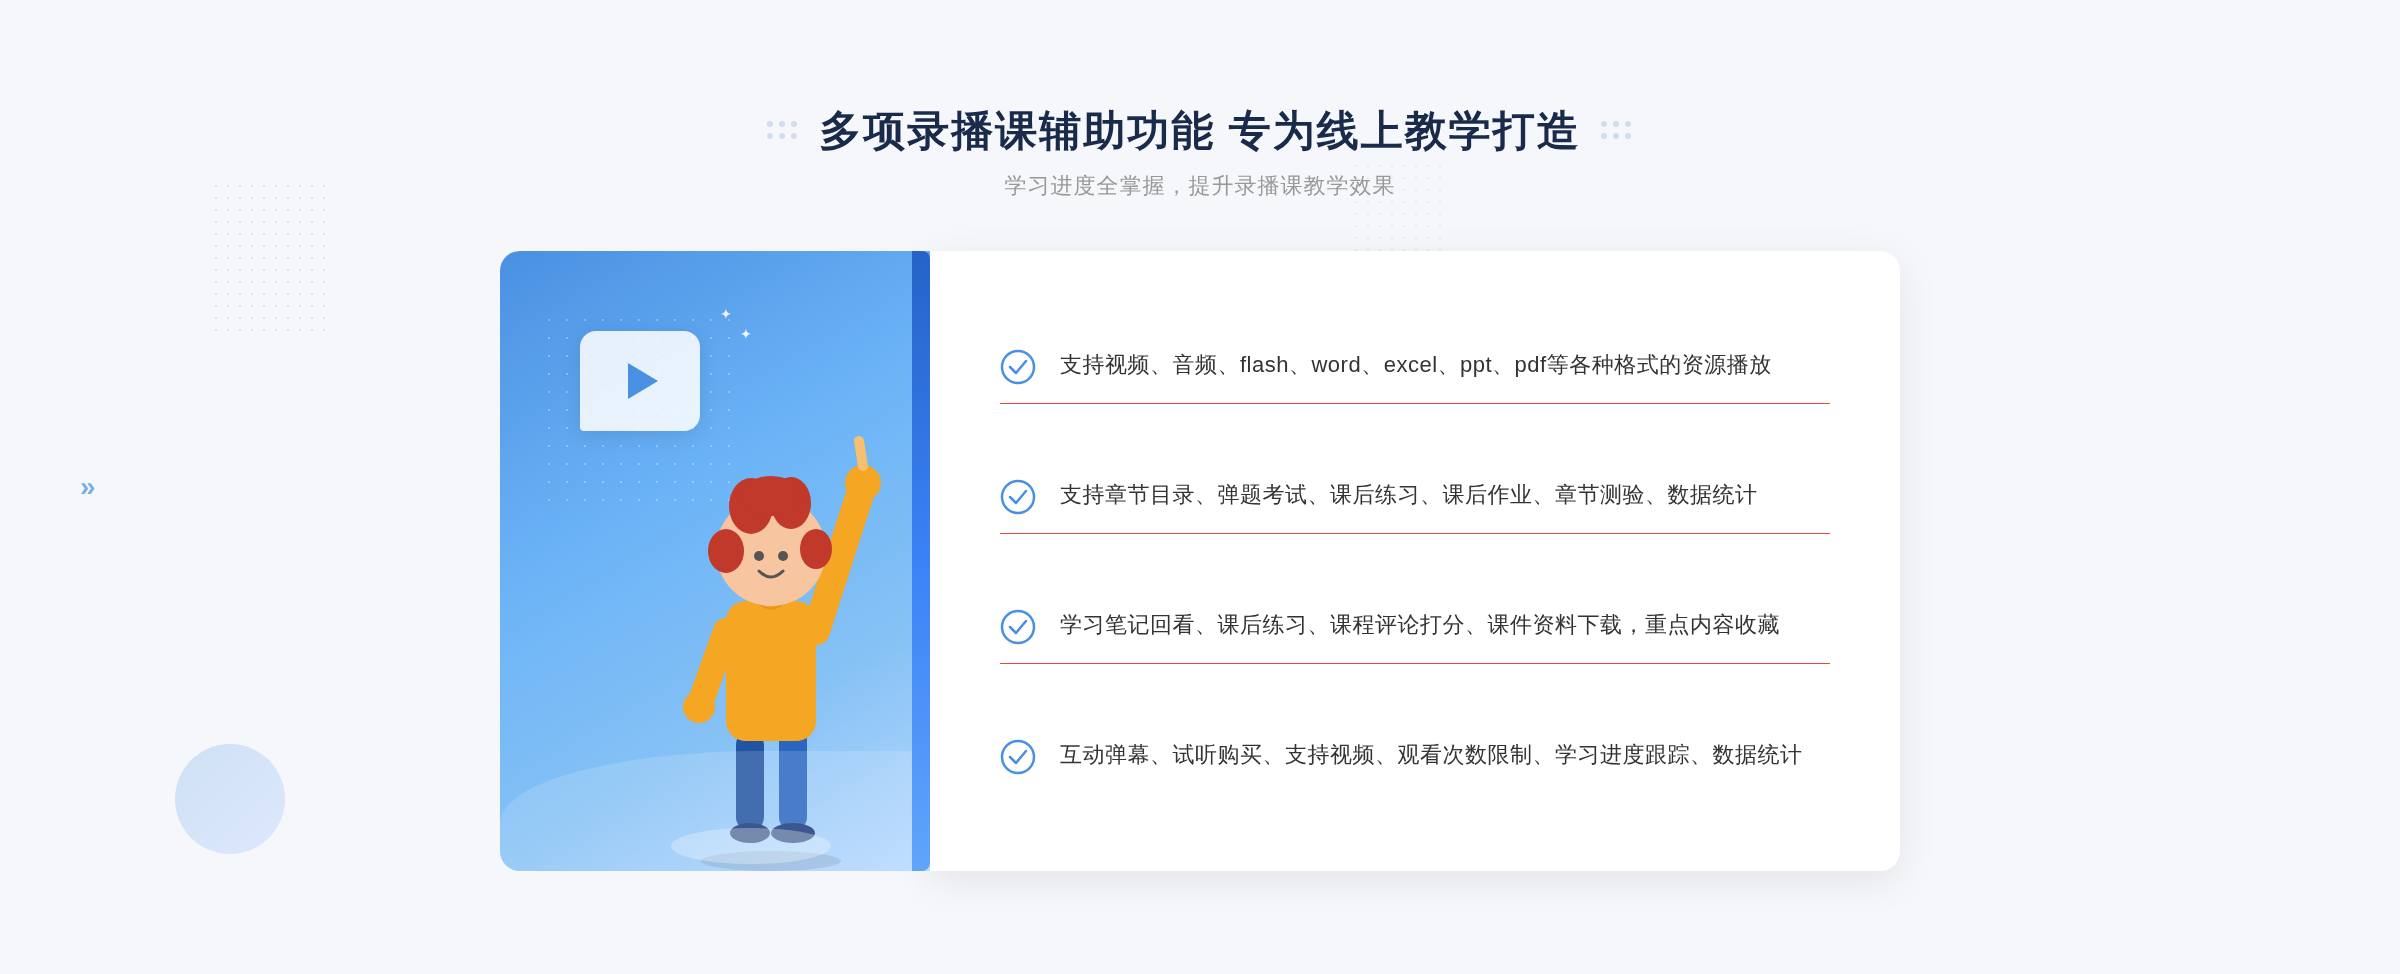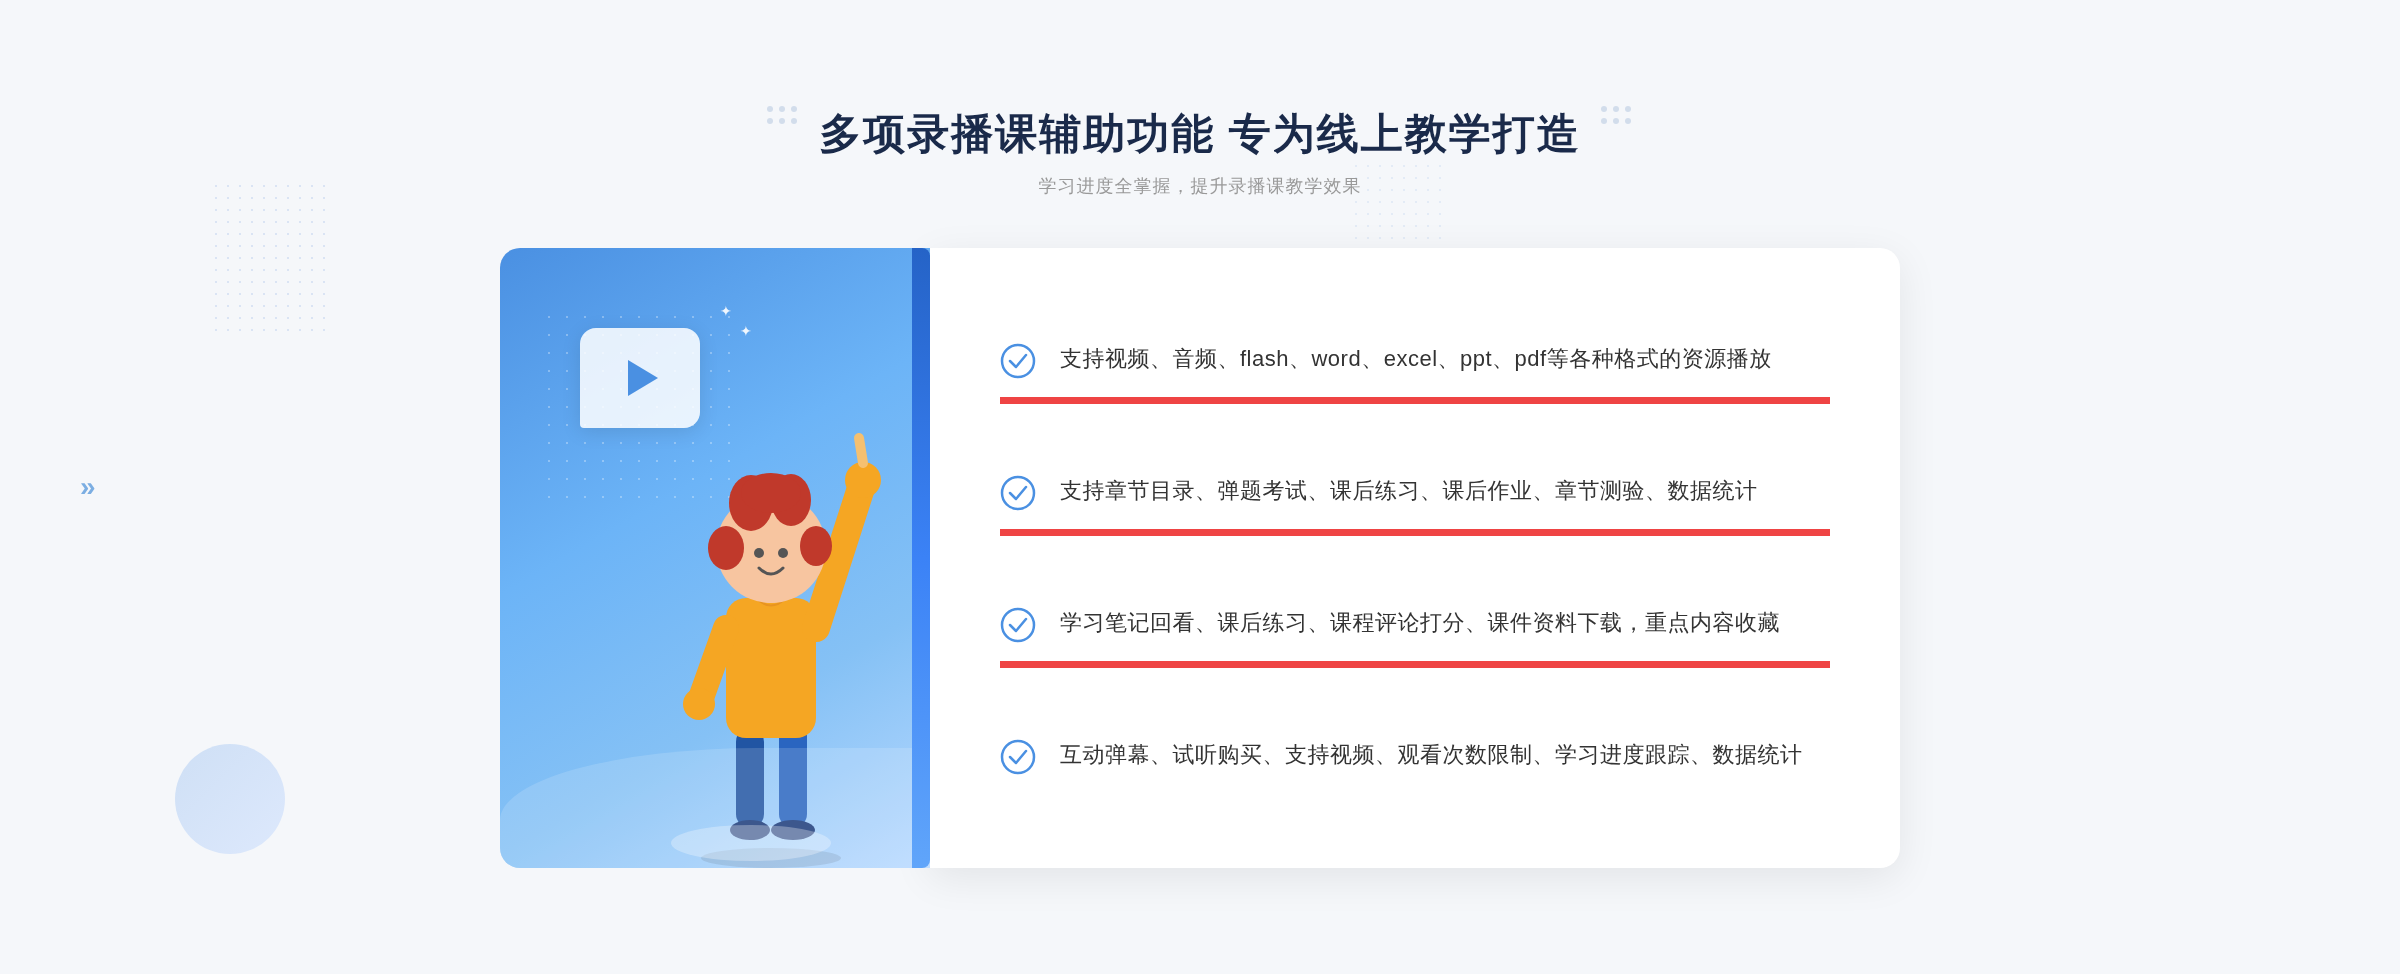--- a/index.html
+++ b/index.html
@@ -74,20 +74,21 @@
 
     
     .header-section {
       text-align: center;
       margin-bottom: 50px;
       position: relative;
     }
 
     .header-decorators {
       display: flex;
+      align-items: center;
       justify-content: center;
       gap: 20px;
     }
 
     .decorator-dots {
       display: grid;
       grid-template-columns: repeat(3, 8px);
       grid-template-rows: repeat(2, 8px);
       gap: 4px;
       opacity: 0.5;
@@ -101,21 +102,21 @@
     }
 
     .main-title {
       font-size: 42px;
       font-weight: 700;
       color: #1a2a4a;
       letter-spacing: 2px;
     }
 
     .subtitle {
-      font-size: 18px;
+      font-size: 22px;
       color: #999;
       margin-top: 12px;
       letter-spacing: 1px;
     }
 
     
     .content-area {
       display: flex;
       align-items: stretch;
       gap: 0;
@@ -222,21 +223,21 @@
       flex-direction: column;
       justify-content: space-around;
       box-shadow: 0 10px 40px rgba(0,0,0,0.08);
     }
 
     .feature-item {
       display: flex;
       align-items: flex-start;
       gap: 24px;
       padding: 18px 0;
-      border-bottom: 7px solid #ef4444;
+      border-bottom: 1px solid #ef4444;
     }
 
     .feature-item:last-child {
       border-bottom: none;
     }
 
     .check-icon {
       flex-shrink: 0;
       width: 36px;
       height: 36px;

